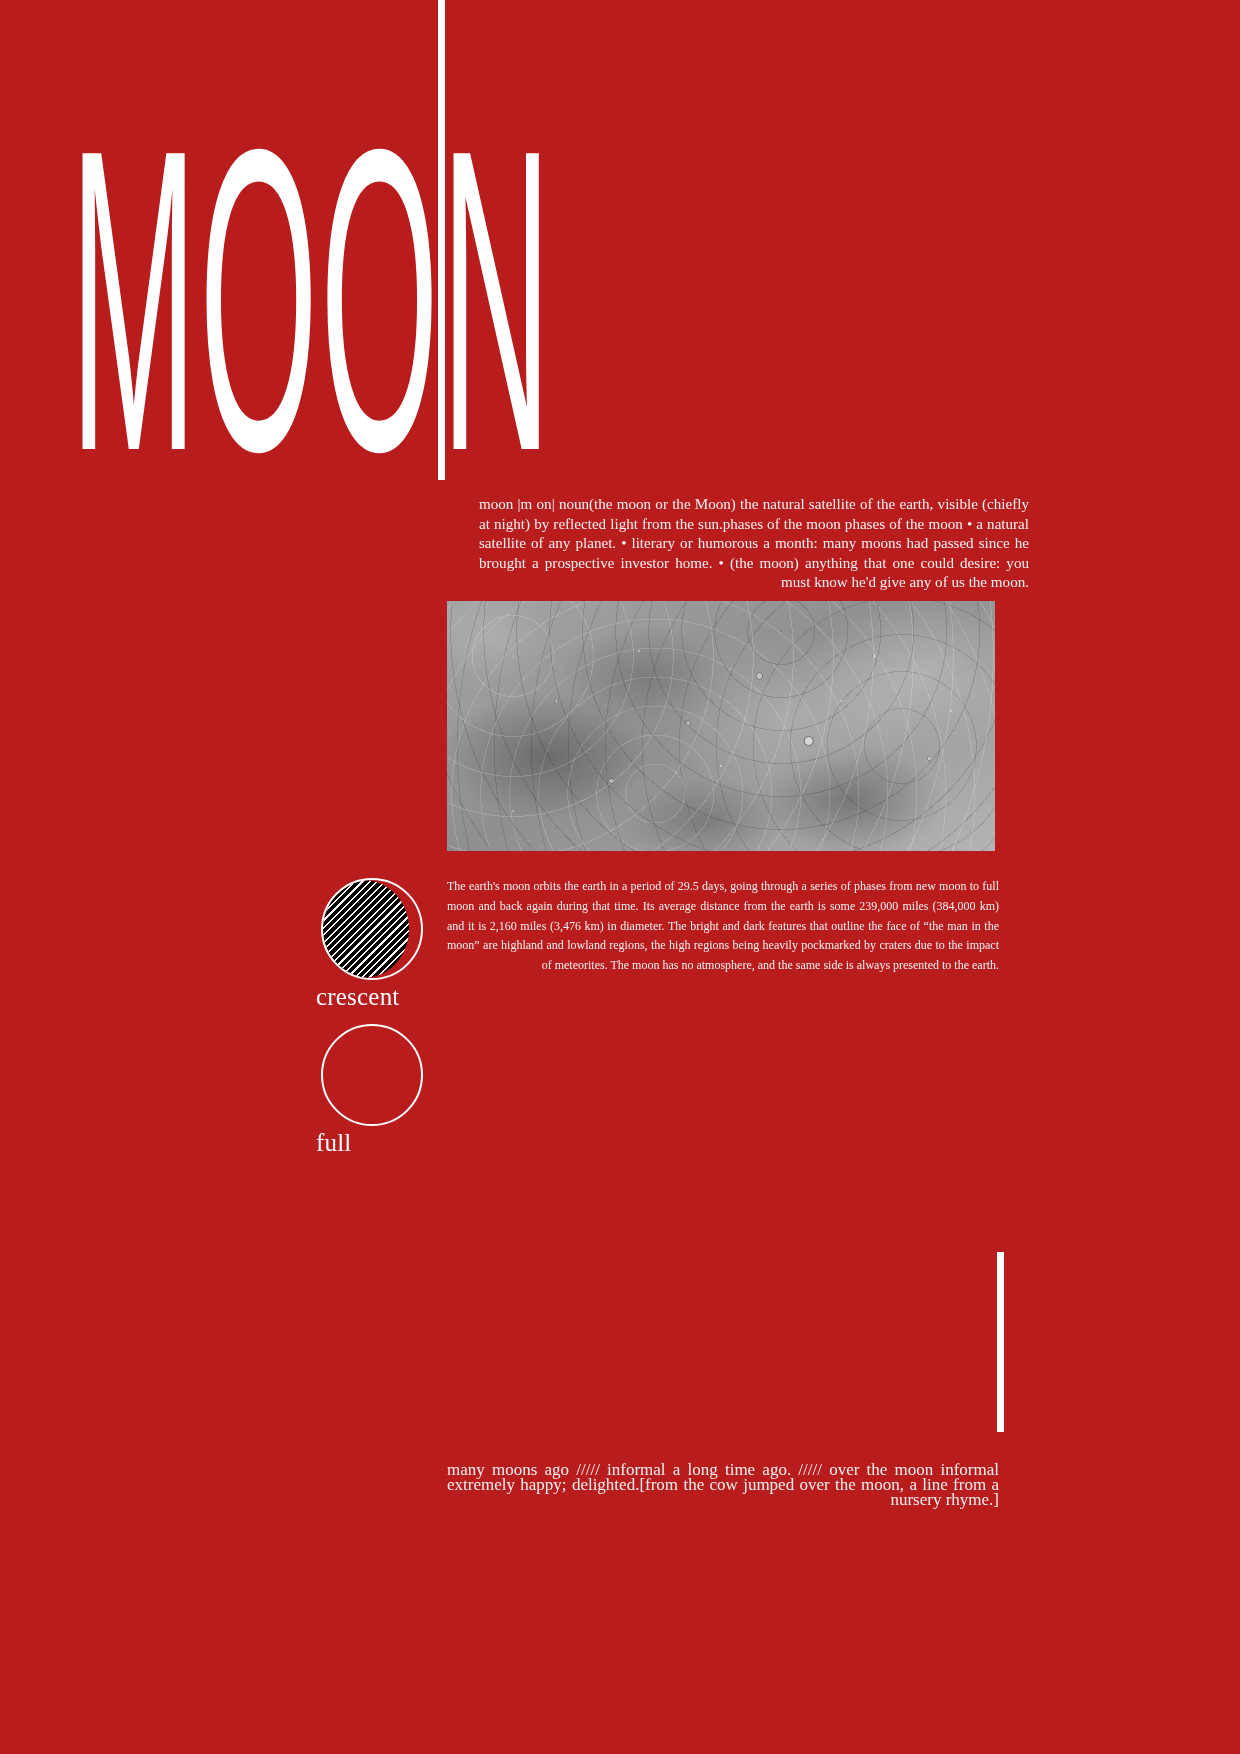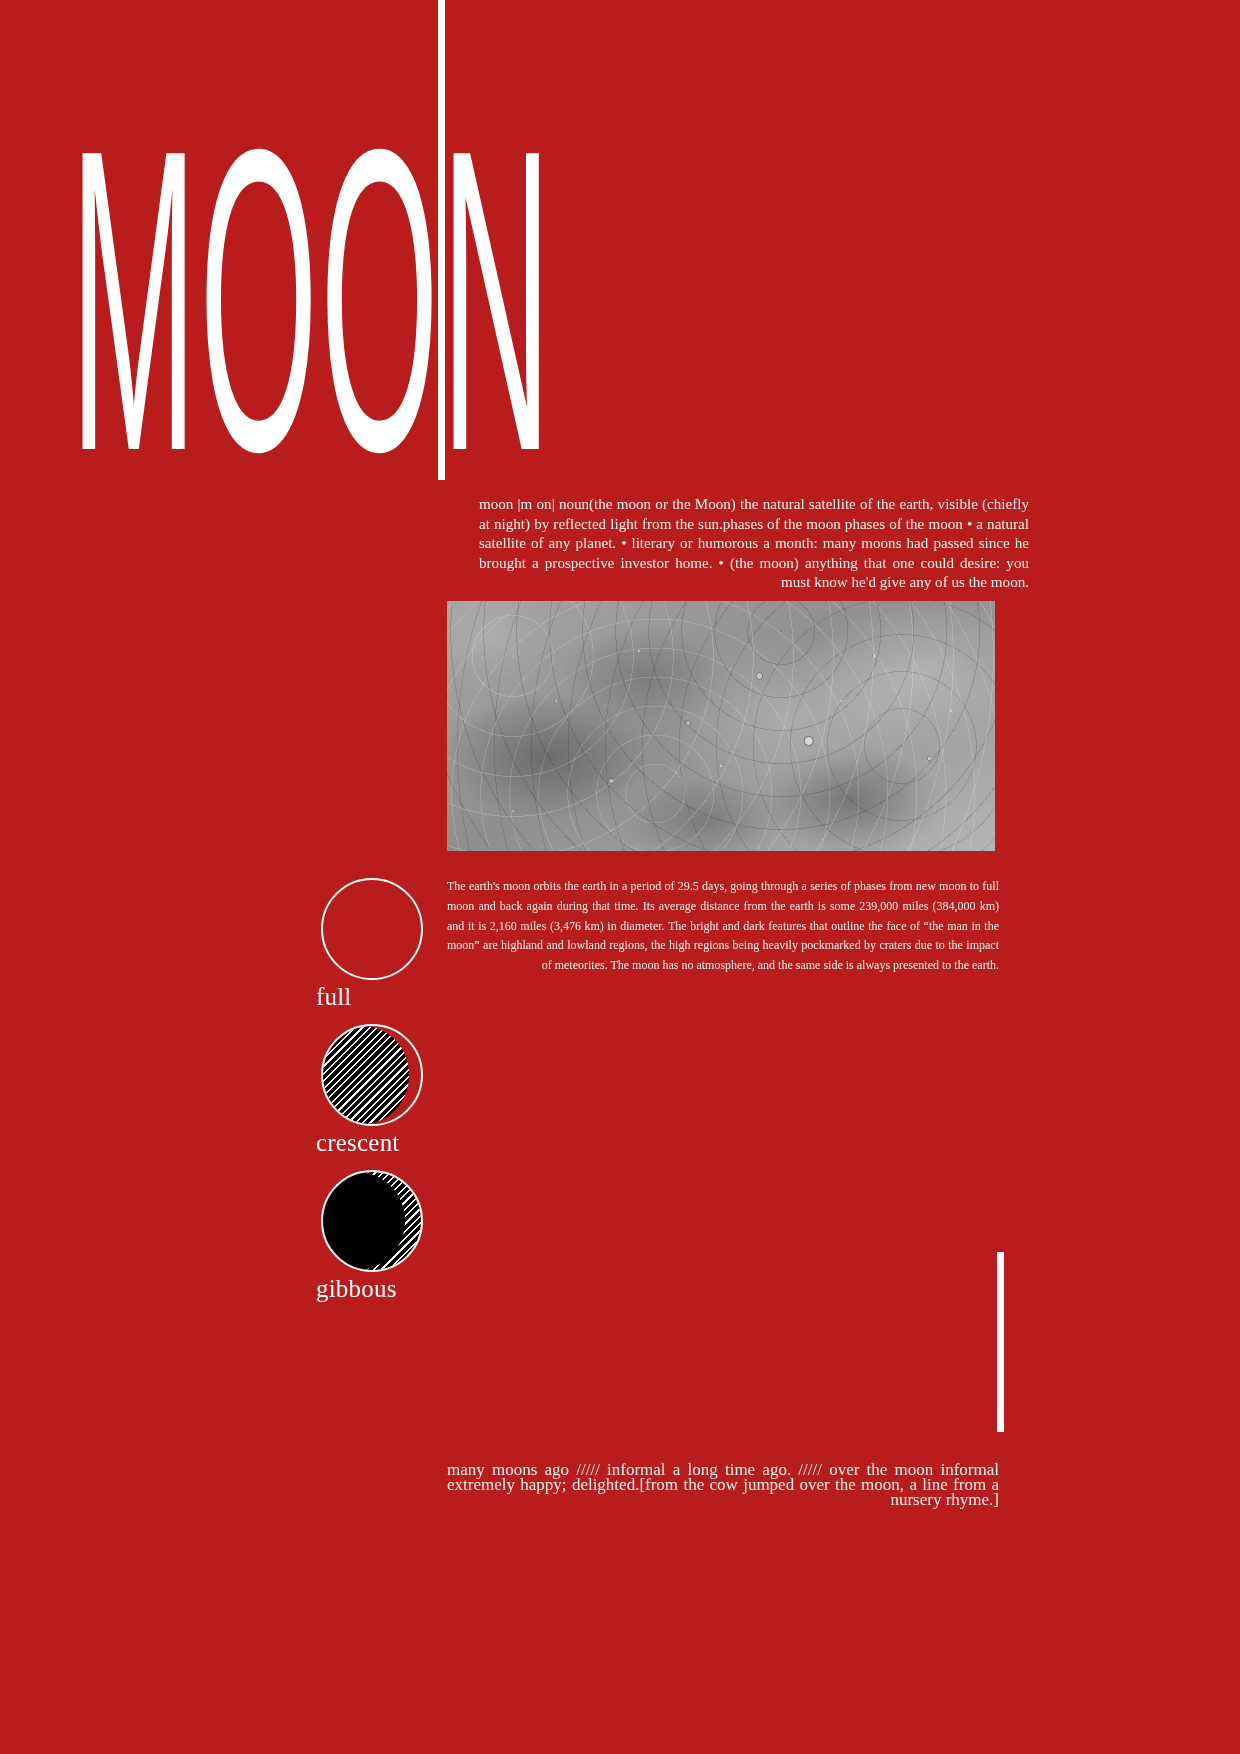--- a/index.html
+++ b/index.html
@@ -257,48 +257,36 @@
     <div class="craters"></div>
     <div class="speckle"></div>
   </div>
 
   <div class="body-para">The earth's moon orbits the earth in a period of 29.5 days, going through a series of phases from new moon to full moon and back again during that time. Its average distance from the earth is some 239,000 miles (384,000 km) and it is 2,160 miles (3,476 km) in diameter. The bright and dark features that outline the face of “the man in the moon” are highland and lowland regions, the high regions being heavily pockmarked by craters due to the impact of meteorites. The moon has no atmosphere, and the same side is always presented to the earth.</div>
 
   <div class="phases">
 
     <div class="phase">
       <div class="phase-disc">
-        <div class="ring"></div>
-      </div>
-      <div class="phase-label">full</div>
-    </div>
-
-    <div class="phase">
-      <div class="phase-disc">
         <div class="shade">
           <div class="mask-crescent">
             <div class="hatch"></div>
           </div>
         </div>
         <div class="ring"></div>
       </div>
       <div class="phase-label">crescent</div>
     </div>
 
     <div class="phase">
       <div class="phase-disc">
-        <div class="shade">
-          <div class="mask-gibbous-hatch">
-            <div class="hatch"></div>
-          </div>
-          <div class="mask-gibbous-cut"></div>
-        </div>
         <div class="ring"></div>
       </div>
-      <div class="phase-label">gibbous</div>
+      <div class="phase-label">full</div>
     </div>
 
 
+
   </div>
 
   <div class="footnote">many moons ago ///// informal a long time ago. /////   over the moon informal extremely happy; delighted.[from the cow jumped over the moon, a line from a nursery rhyme.]</div>
 
 </div>
 
 </body></html>

